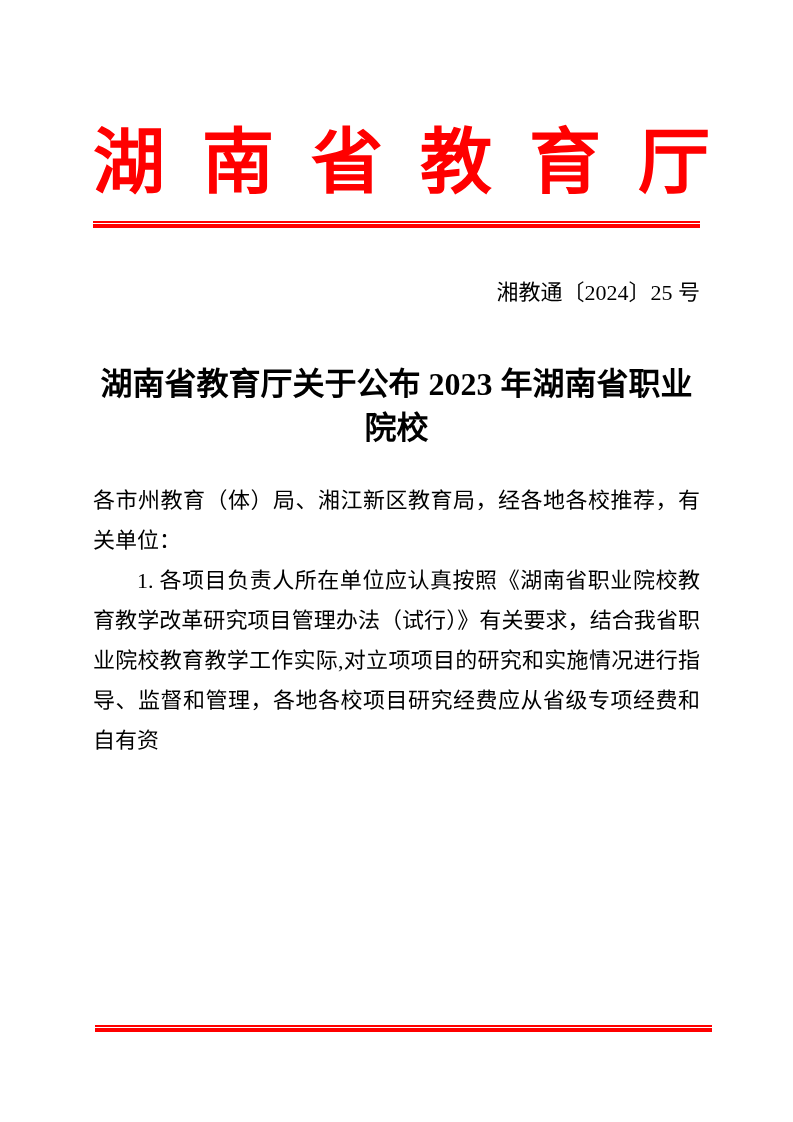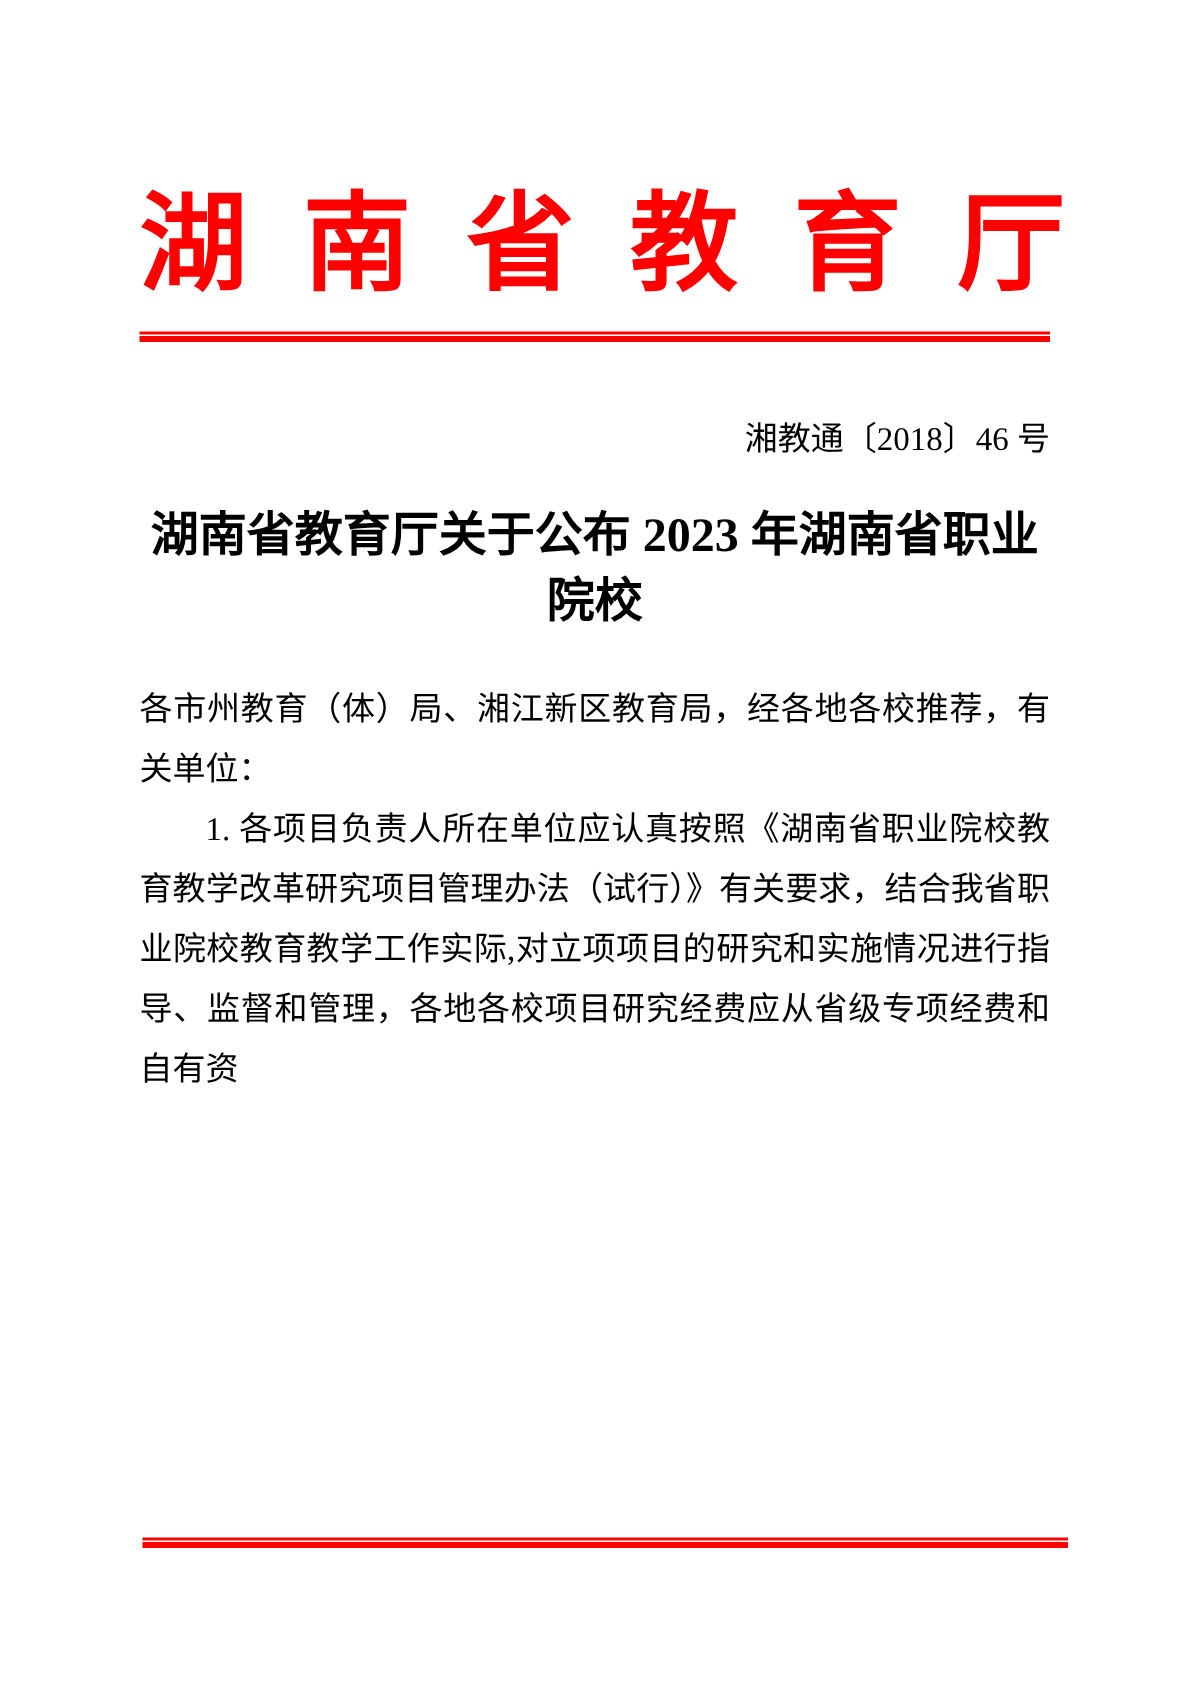--- a/index.html
+++ b/index.html
@@ -43,21 +43,21 @@
   .rule-top { margin-top: 19px; }
   
   .doc-number {
     margin-top: 52px;
     text-align: right;
     font-size: 22px;
     line-height: 26px;
   }
   
   .notice-title {
-    margin-top: 28px;
+    margin-top: 56px;
     text-align: center;
     font-size: 32px;
     font-weight: bold;
     line-height: 44px;
   }
   
   .body-text {
     margin-top: 31px;
     font-size: 22px;
     line-height: 40px;
@@ -80,21 +80,21 @@
 
 <div class="page">
   <div class="content">
 
     <div class="org-name">
       <span class="spread">湖南省教育厅</span>
     </div>
 
     <div class="red-rule rule-top"></div>
 
-    <div class="doc-number">湘教通〔2018〕46 号</div>
+    <div class="doc-number">湘教通〔2024〕25 号</div>
 
     <h1 class="notice-title">
       <span>湖南省教育厅关于公布 2023 年湖南省职业院校</span><br>
     </h1>
 
     <div class="body-text">
       <p>各市州教育（体）局、湘江新区教育局，经各地各校推荐，有关单位：</p>
       <p class="indent">1. 各项目负责人所在单位应认真按照《湖南省职业院校教育教学改革研究项目管理办法（试行）》有关要求，结合我省职业院校教育教学工作实际,对立项项目的研究和实施情况进行指导、监督和管理，各地各校项目研究经费应从省级专项经费和自有资</p>
     </div>
 

